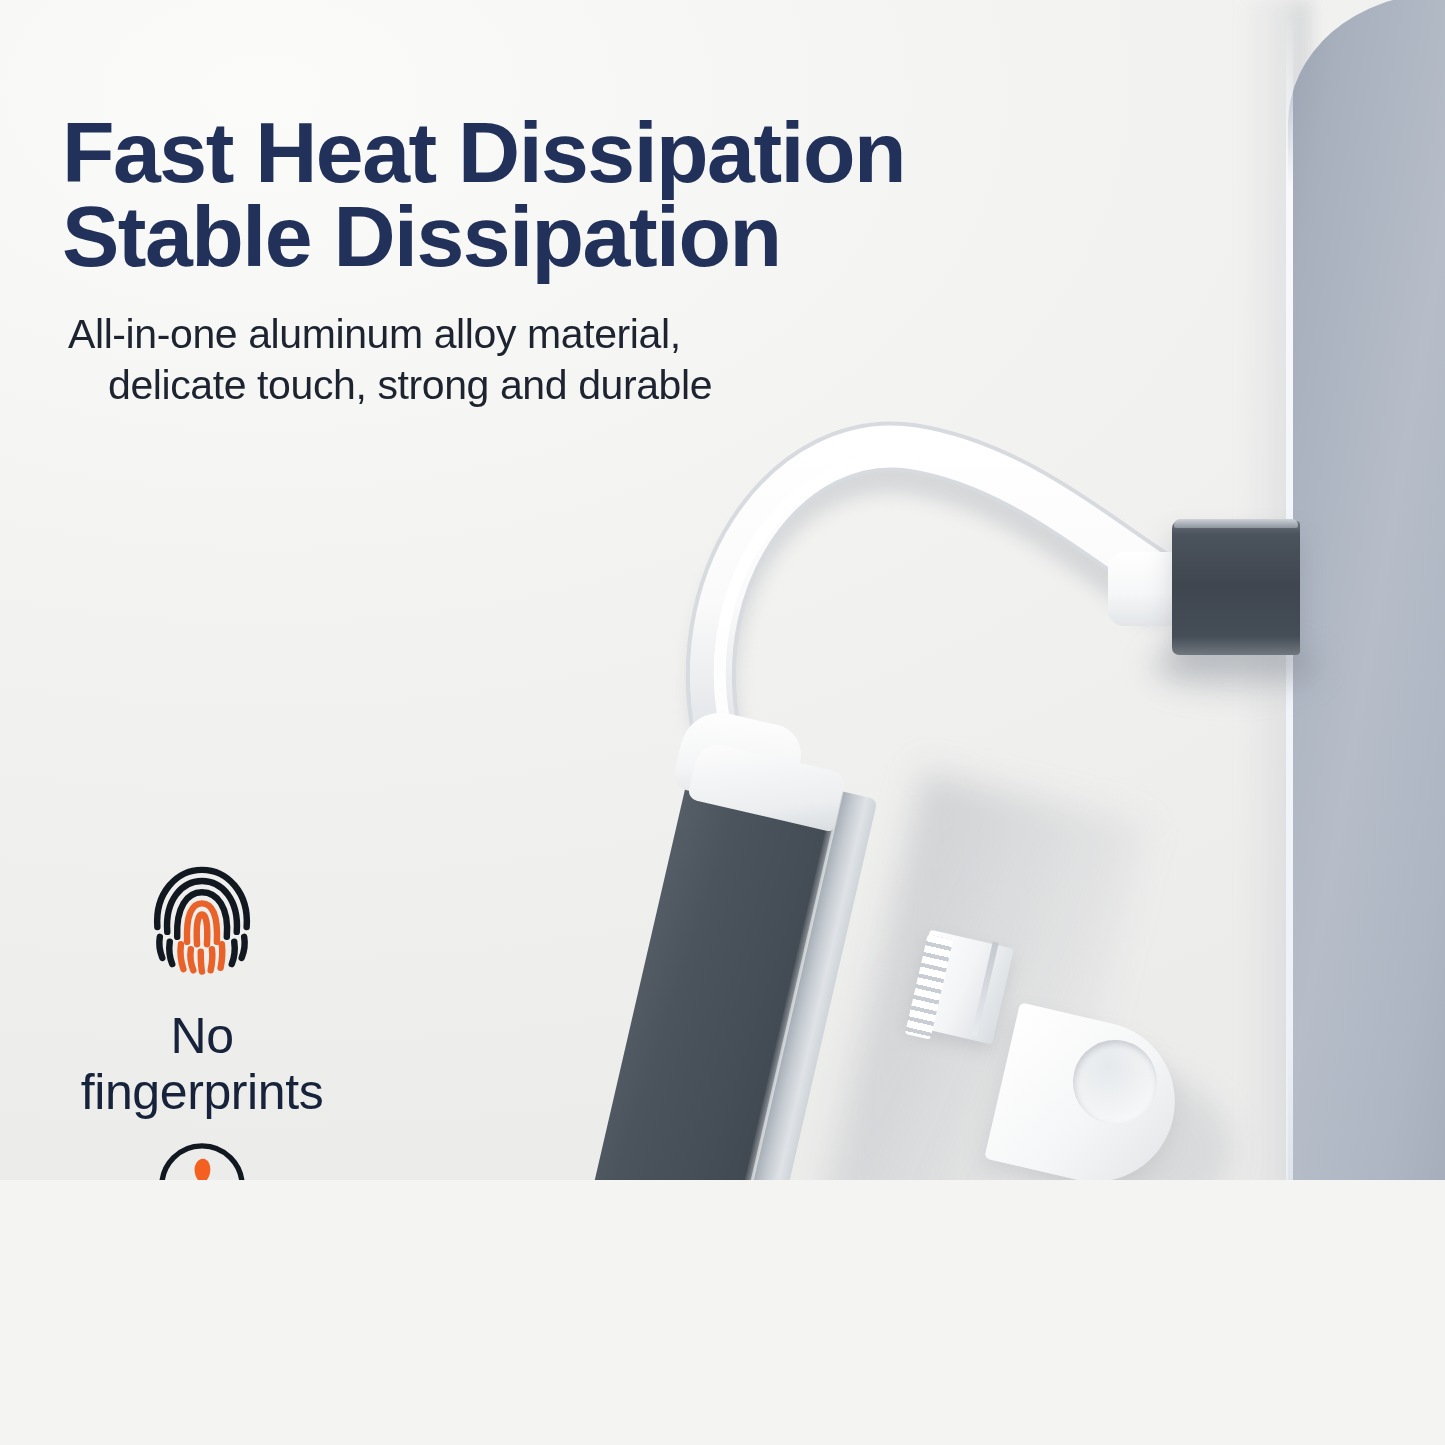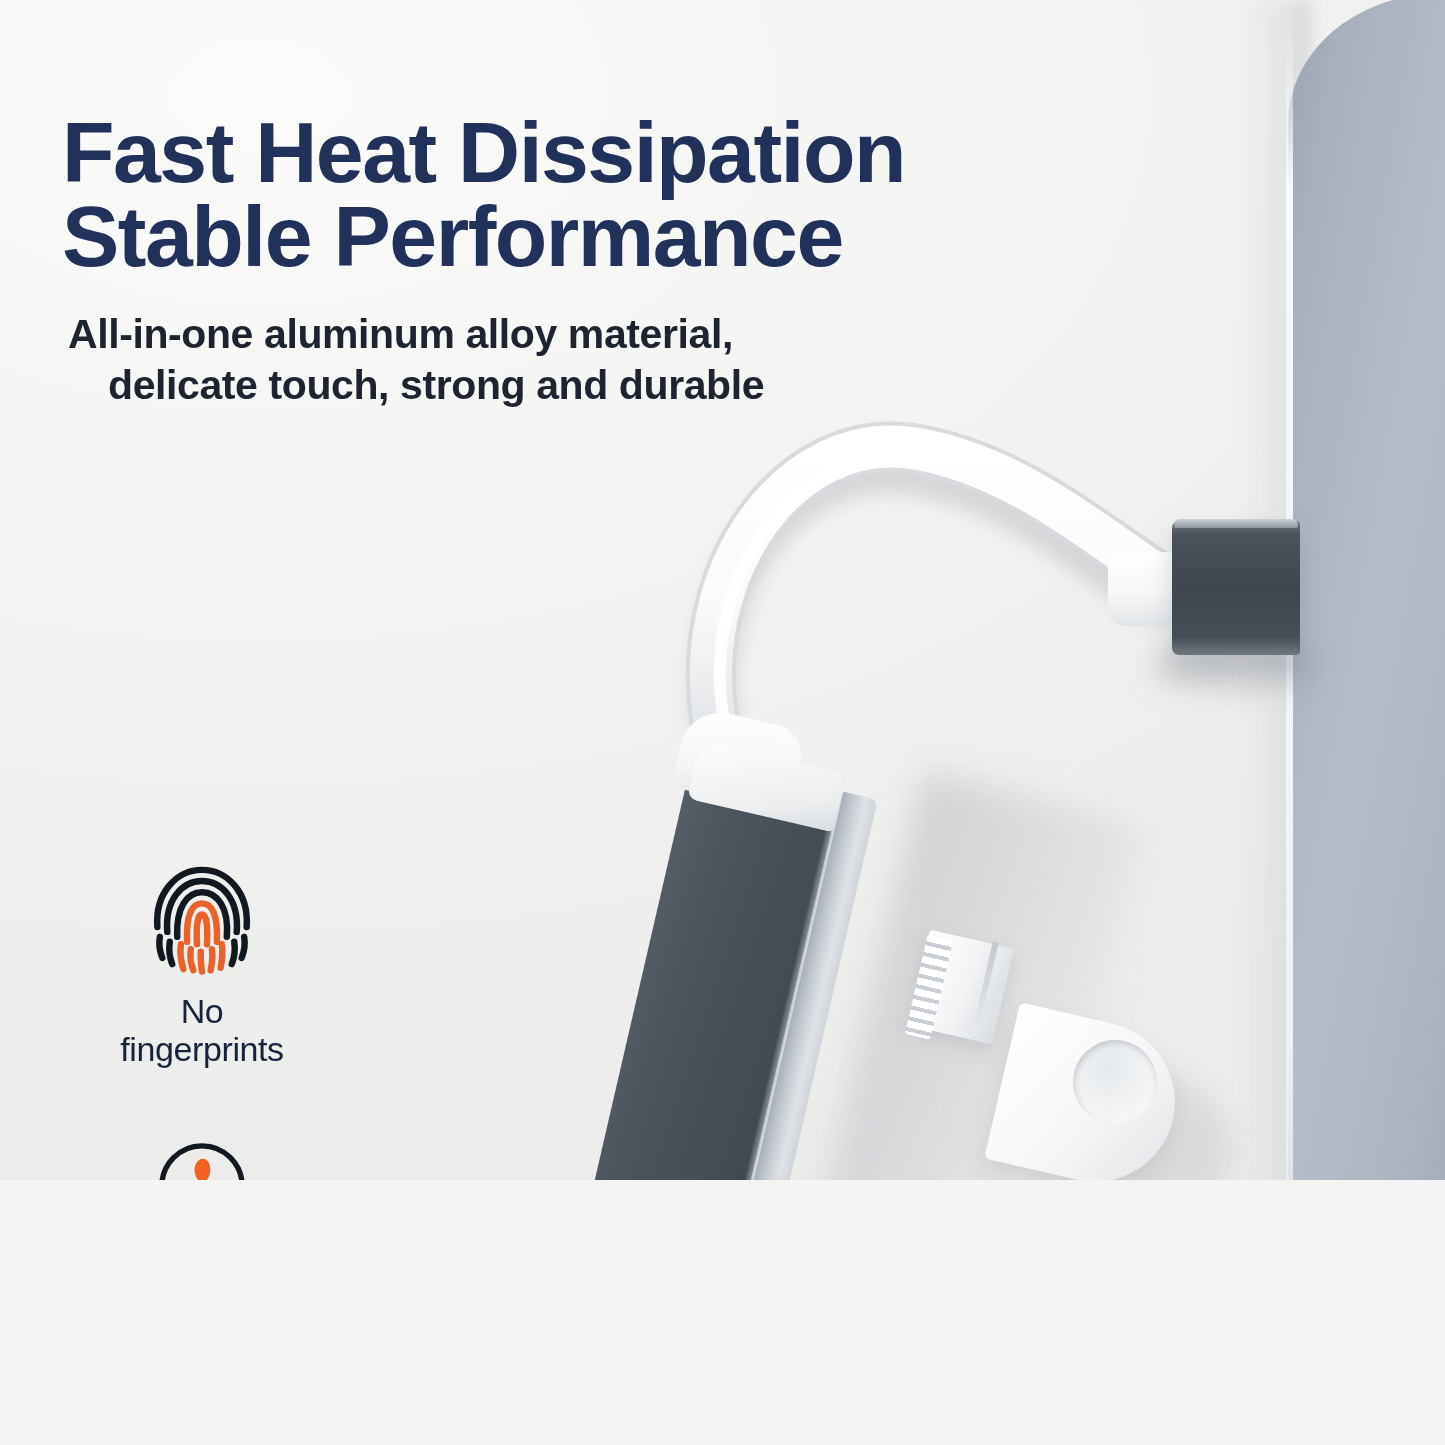--- a/index.html
+++ b/index.html
@@ -35,31 +35,31 @@
 
   
   .headline{
     position:absolute;left:62px;top:52px;width:1060px;
     color:#22315a;font-size:86px;line-height:.98;font-weight:700;
     letter-spacing:-1.5px;font-stretch:condensed;
   }
   .headline .l2{display:block;}
   .subtitle{
     position:absolute;left:68px;top:268px;width:820px;
-    color:#1d2430;font-size:41px;line-height:1.25;font-weight:700;
+    color:#1d2430;font-size:41px;line-height:1.25;font-weight:400;
     letter-spacing:-.4px;
   }
   .subtitle .l2{display:block;margin-left:40px;}
 
   
   .feature{position:absolute;text-align:center;}
   .feature .icon-wrap{display:flex;align-items:center;justify-content:center;height:130px;}
   .feature .flabel{
-    color:#16233b;font-size:34px;line-height:1.12;font-weight:400;letter-spacing:-.4px;
-    white-space:pre-line;margin-top:10px;
+    color:#16233b;font-size:50px;line-height:1.12;font-weight:400;letter-spacing:-.4px;
+    white-space:pre-line;margin-top:26px;
   }
   #feature-0{left:42px;top:852px;width:320px;}
   #feature-1{left:42px;top:1130px;width:320px;}
   #feature-2{left:340px;top:1130px;width:320px;}
   #feature-1 .icon-wrap,#feature-2 .icon-wrap{height:112px;}
 
   
   .product{position:absolute;left:0;top:0;width:1445px;height:1445px;pointer-events:none;}
 
   
@@ -219,21 +219,21 @@
       <div class="hub-strain2"></div>
     </div>
 
     <div class="usba"></div>
     <div class="usba-grip"></div>
     <div class="usba-line"></div>
   </div>
 
   <h1 class="headline">
     <span>Fast Heat Dissipation</span>
-    <span class="l2">Stable Performance</span>
+    <span class="l2">Stable Dissipation</span>
   </h1>
 
   <p class="subtitle">
     <span>All-in-one aluminum alloy material,</span>
     <span class="l2">delicate touch, strong and durable</span>
   </p>
 
   <div class="feature" id="feature-0">
     <div class="icon-wrap">
       <svg width="124" height="124" viewBox="0 0 100 100">

